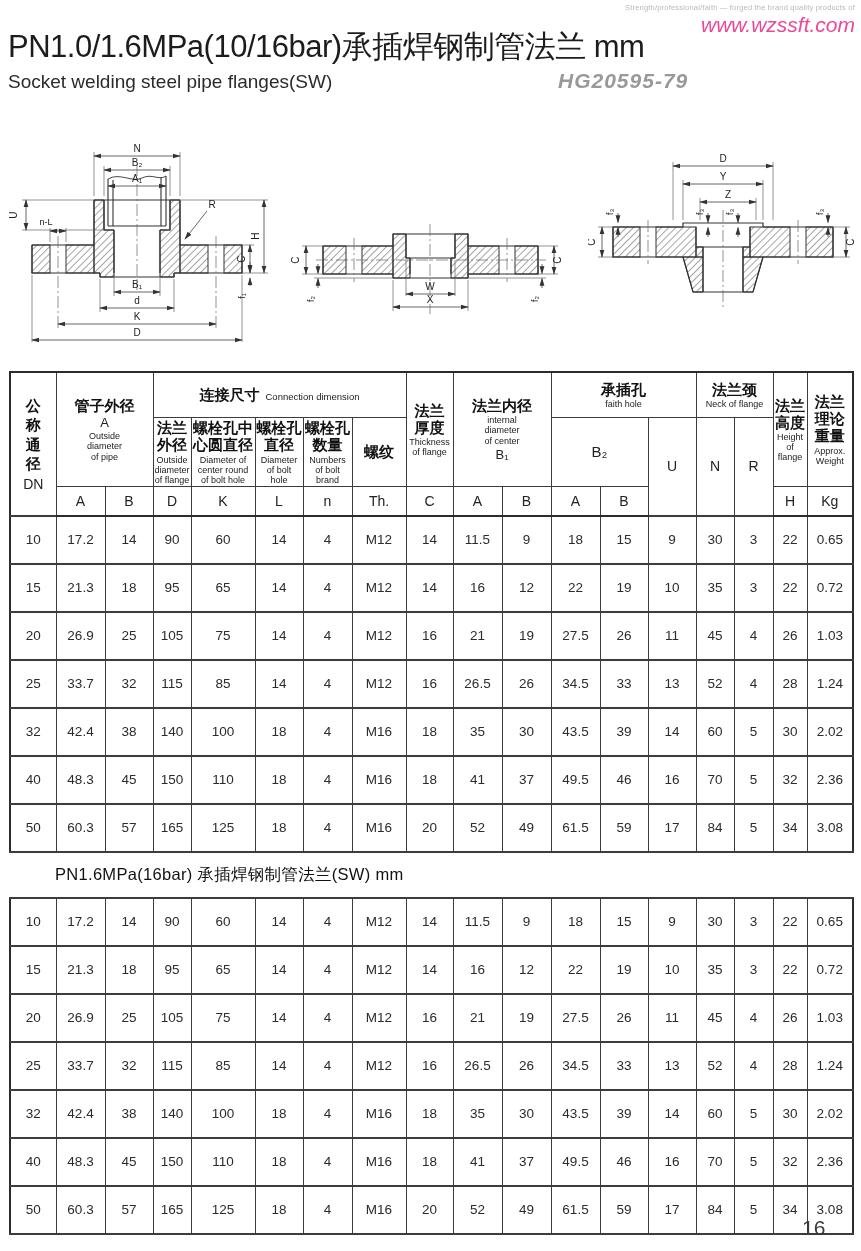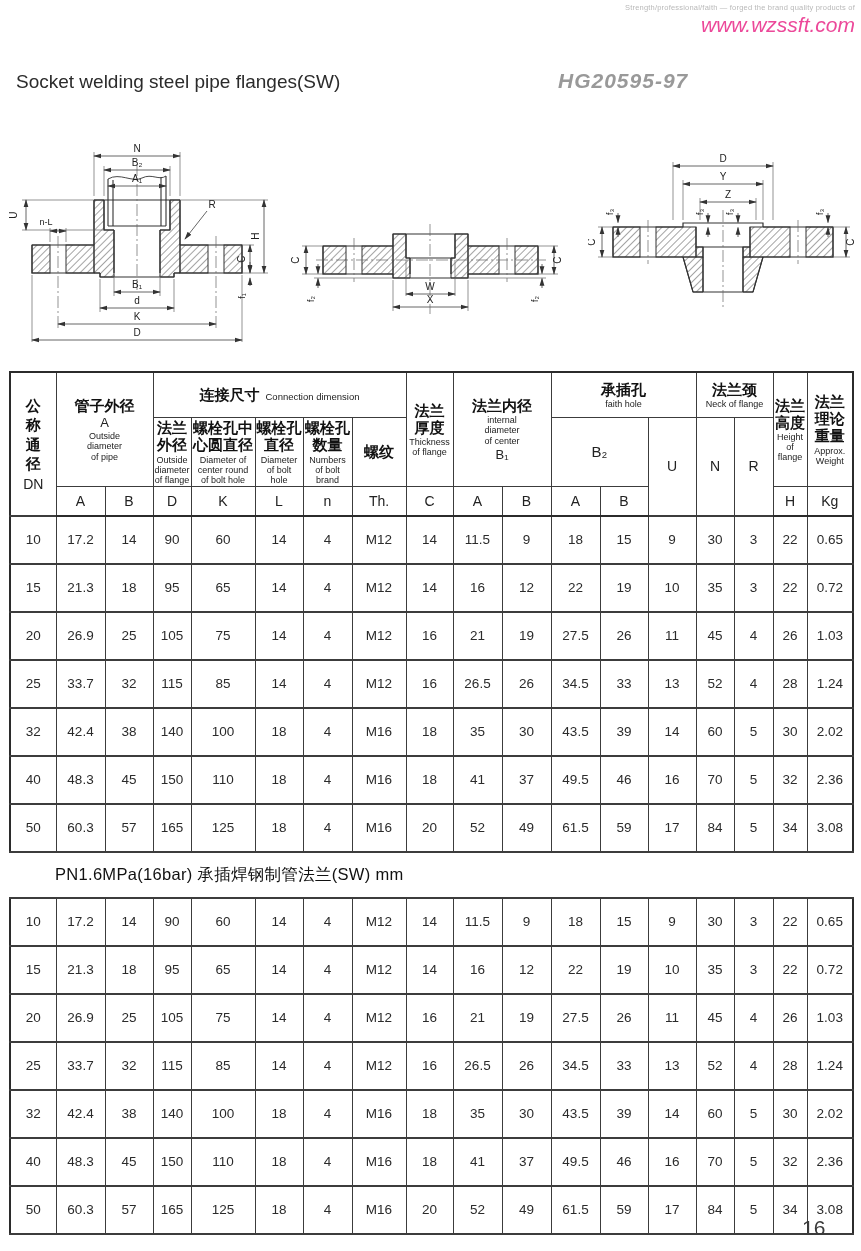--- a/index.html
+++ b/index.html
@@ -4,21 +4,21 @@
 <style>
   html,body { margin:0; padding:0; background:#ffffff; }
   .page {
     position:relative; width:861px; height:1251px; background:#fff;
     font-family:"Liberation Sans", sans-serif; color:#222; overflow:hidden;
   }
   
   .tagline { position:absolute; top:3px; right:6px; font-size:7.5px; color:#b9b9b9; letter-spacing:.2px; }
   .website { position:absolute; top:13px; right:6px; font-size:21px; color:#ec4899; font-style:italic; }
   .doc-title { position:absolute; top:26px; left:8px; font-size:31px; font-weight:500; color:#1c1c1c; letter-spacing:-.5px; }
-  .doc-subtitle { position:absolute; top:71px; left:16px; font-size:19px; color:#2b2b2b; }
+  .doc-subtitle { position:absolute; top:71px; left:8px; font-size:19px; color:#2b2b2b; }
   .doc-standard { position:absolute; top:69px; left:558px; font-size:21px; color:#999; font-weight:bold; font-style:italic; letter-spacing:1px; }
   
   .diag { position:absolute; }
   #d1 { left:2px;  top:138px; }
   #d2 { left:288px; top:196px; }
   #d3 { left:588px; top:152px; }
   .dlabel { font:10px "Liberation Sans", sans-serif; fill:#222; }
   .dlabel.sm { font-size:9px; }
   
   .tables-wrap { position:absolute; left:9px; top:371px; width:843px; }
@@ -41,22 +41,23 @@
   .section-title { height:44px; display:flex; align-items:center; padding-left:46px; font-size:16.5px; color:#111; letter-spacing:.3px; }
   .page-number { position:absolute; left:802px; top:1216px; font-size:21px; color:#3a3a3a; }
 </style>
 </head>
 <body>
 
 <div class="page">
 
   <div class="tagline">Strength/professional/faith — forged the brand quality products of</div>
   <div class="website">www.wzssft.com</div>
+  <div class="doc-title">PN1.0/1.6MPa(10/16bar)承插焊钢制管法兰 mm</div>
   <div class="doc-subtitle">Socket welding steel pipe flanges(SW)</div>
-  <div class="doc-standard">HG20595-97</div>
+  <div class="doc-standard">HG20595-79</div>
 
   <svg id="d1" class="diag" width="270" height="215" viewBox="0 0 270 215">
     <defs>
       <pattern id="h1" width="5" height="5" patternUnits="userSpaceOnUse" patternTransform="rotate(45)">
         <line x1="0" y1="0" x2="0" y2="5" stroke="#4a4a4a" stroke-width="1"></line>
       </pattern>
       <marker id="m1" viewBox="0 0 10 6" markerWidth="9" markerHeight="6" refX="9" refY="3" orient="auto-start-reverse">
         <path d="M0,0L10,3L0,6Z" fill="#333"></path>
       </marker>
     </defs>

